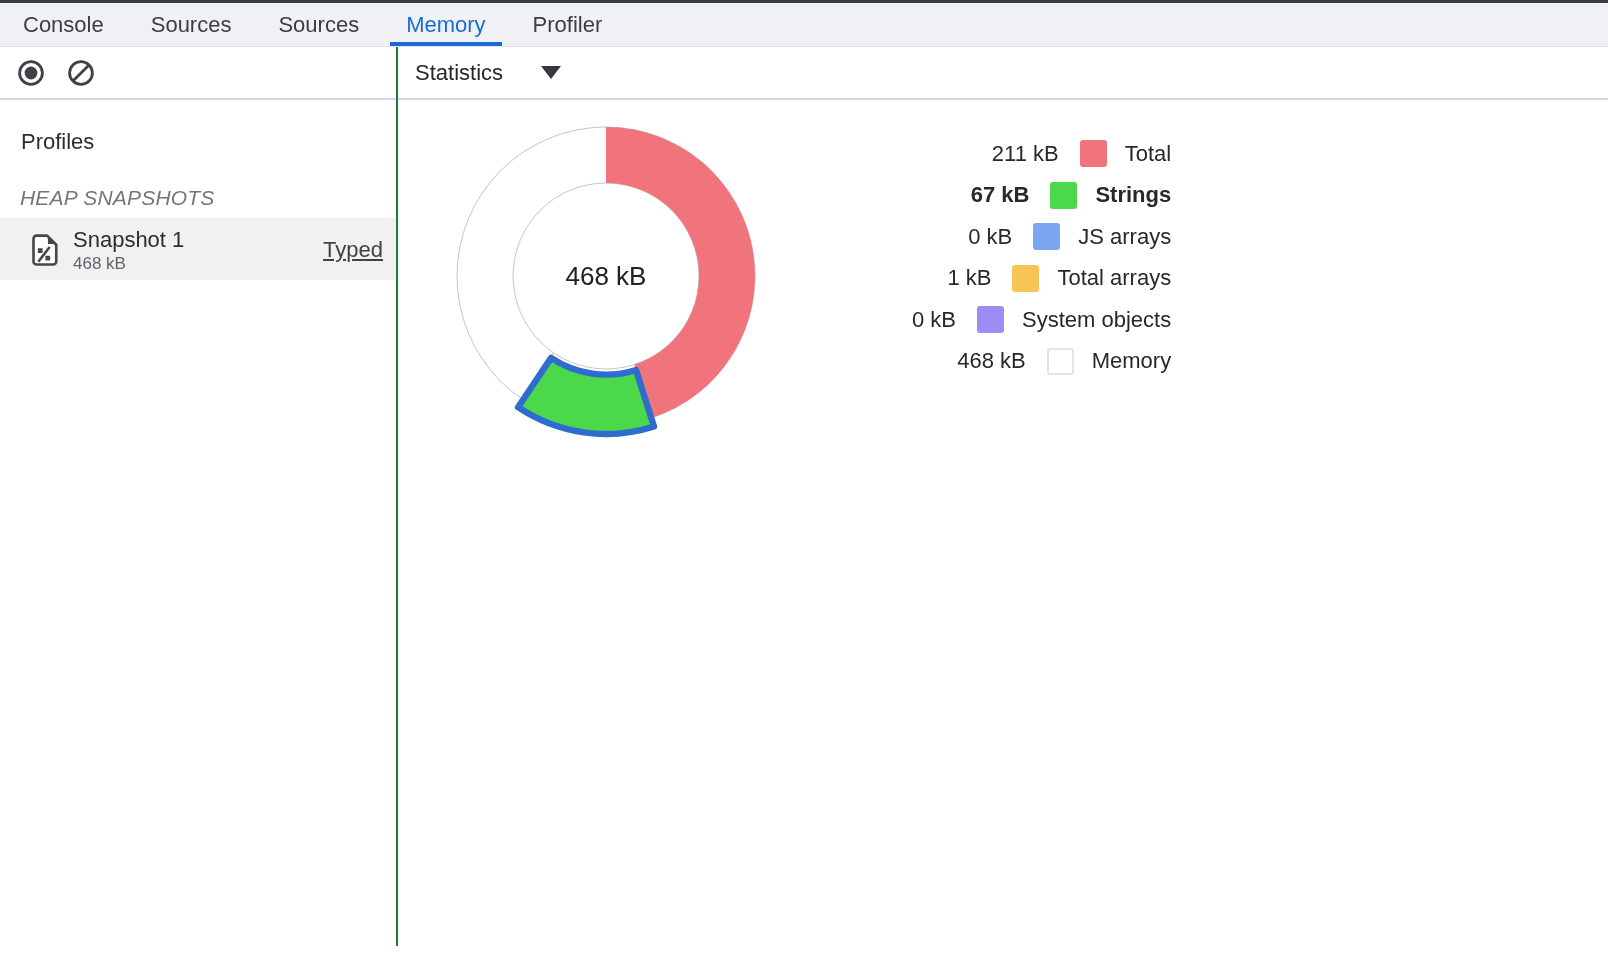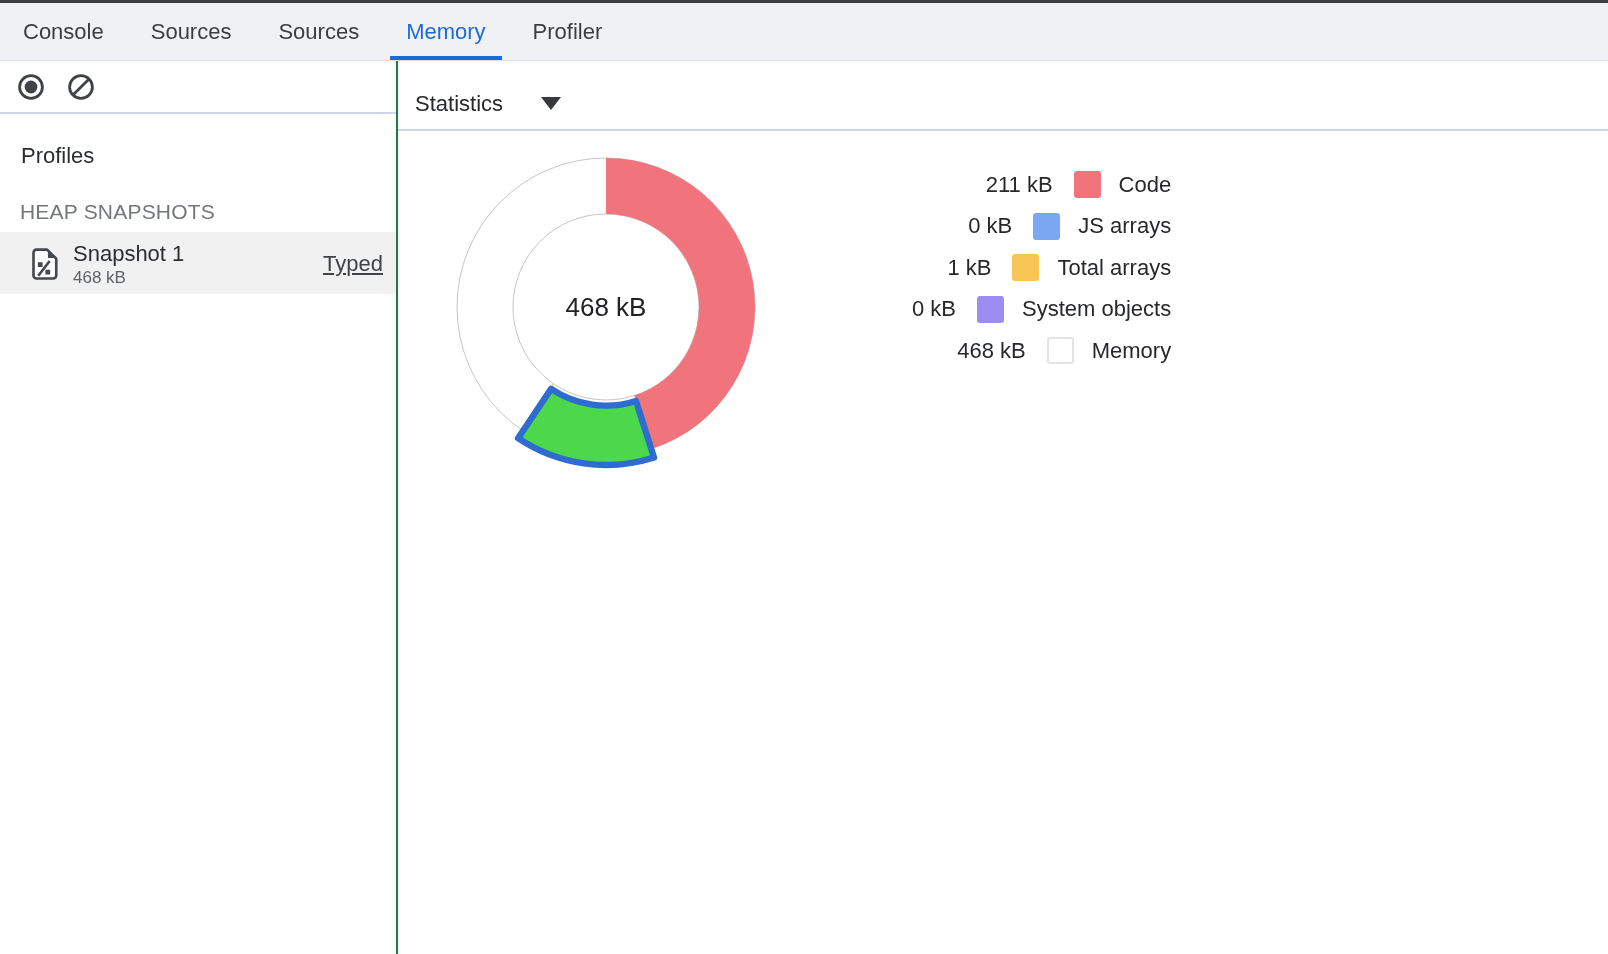--- a/index.html
+++ b/index.html
@@ -9,21 +9,21 @@
     background: #ffffff;
     font-family: "Liberation Sans", sans-serif;
     color: #26282b;
     overflow: hidden;
     -webkit-font-smoothing: antialiased;
   }
   .topstrip { height: 3px; background: #3b3f43; }
 
   
   .tabbar {
-    height: 58px; background: #eff1f4;
+    height: 44px; background: #eff1f4;
     border-bottom: 1px solid #dde1e6;
     display: flex; align-items: stretch;
     padding-left: 7px; gap: 15px;
   }
   .tab {
     display: flex; align-items: center;
     padding: 0 16px; font-size: 22px; color: #3a3e43;
     border-top: 4px solid transparent; border-bottom: 4px solid transparent;
     cursor: pointer; white-space: nowrap;
   }
@@ -34,36 +34,36 @@
   .left-pane { width: 398px; border-right: 2px solid #15803d; display: flex; flex-direction: column; }
   .right-pane { flex: 1; display: flex; flex-direction: column; }
 
   .toolbar {
     height: 53px; min-height: 53px;
     border-bottom: 2px solid #ccd7e9;
     display: flex; align-items: center;
     background: #fff;
   }
   .left-toolbar { padding-left: 17px; gap: 22px; }
-  .right-toolbar { padding-left: 17px; margin-top: 17px; }
+  .right-toolbar { padding-left: 17px; }
   .icon-btn { width: 28px; height: 28px; display: flex; align-items: center; justify-content: center; cursor: pointer; }
 
   .stats-select { display: flex; align-items: center; cursor: pointer; }
   .stats-label { font-size: 22px; color: #26282b; }
   .caret {
     width: 0; height: 0; margin-left: 38px;
     border-left: 10px solid transparent;
     border-right: 10px solid transparent;
     border-top: 13px solid #35393d;
   }
 
   
   .sidebar { flex: 1; overflow: hidden; }
   .profiles-heading { font-size: 22px; color: #2a2d31; margin: 29px 0 0 21px; line-height: 26px; }
-  .section-heading { font-size: 21px; color: #73777c; margin: 30px 0 7px 20px; line-height: 26px; letter-spacing: 0.2px; }
+  .section-heading { font-size: 21px; color: #73777c; margin: 30px 0 7px 20px; line-height: 26px; letter-spacing: 0.2px; font-style: italic; }
   .snapshot-row {
     height: 62px; background: #f1f1f2;
     display: flex; align-items: center;
     padding: 2px 13px 0 30px; cursor: pointer;
   }
   .snapshot-icon { width: 28px; height: 36px; flex: none; }
   .snapshot-text { margin-left: 15px; display: flex; flex-direction: column; justify-content: center; }
   .snapshot-title { font-size: 22px; color: #2a2d31; line-height: 24px; }
   .snapshot-size { font-size: 17px; color: #5f6368; line-height: 19px; margin-top: 2px; }
   .save-link { margin-left: auto; font-size: 22px; color: #3f4346; text-decoration: underline; cursor: pointer; }
@@ -152,21 +152,26 @@
           <path d="M 82.0122413243605 288.74987640395375 A 149 149 0 0 1 80.35835273705776 287.62459601815476 L 112.16997855400248 241.53749952811003 A 93 93 0 0 0 113.20227143064112 242.23985574206506 Z" fill="#f8c455"></path>
           <g transform="translate(165 165) scale(1.06) translate(-165 -165)">
             <path d="M 210.28186847856276 306.9526413529884 A 149 149 0 0 1 82.0122413243605 288.74987640395375 L 113.20227143064112 242.23985574206506 A 93 93 0 0 0 193.26317965440495 253.6013130592478 Z" fill="#4bd84b" stroke="#2e6cd0" stroke-width="6" stroke-linejoin="round"></path>
           </g>
         </svg>
       <div class="donut-center">468 kB</div>
       <div class="legend">
           <div class="legend-row">
             <span class="legend-value">211 kB</span>
             <span class="legend-swatch" style="background: rgb(241, 115, 123);"></span>
-            <span class="legend-label">Code</span>
+            <span class="legend-label">Total</span>
+          </div>
+          <div class="legend-row selected">
+            <span class="legend-value">67 kB</span>
+            <span class="legend-swatch" style="background: rgb(75, 216, 75);"></span>
+            <span class="legend-label">Strings</span>
           </div>
           <div class="legend-row">
             <span class="legend-value">0 kB</span>
             <span class="legend-swatch" style="background: rgb(123, 166, 241);"></span>
             <span class="legend-label">JS arrays</span>
           </div>
           <div class="legend-row">
             <span class="legend-value">1 kB</span>
             <span class="legend-swatch" style="background: rgb(248, 196, 85);"></span>
             <span class="legend-label">Total arrays</span>

